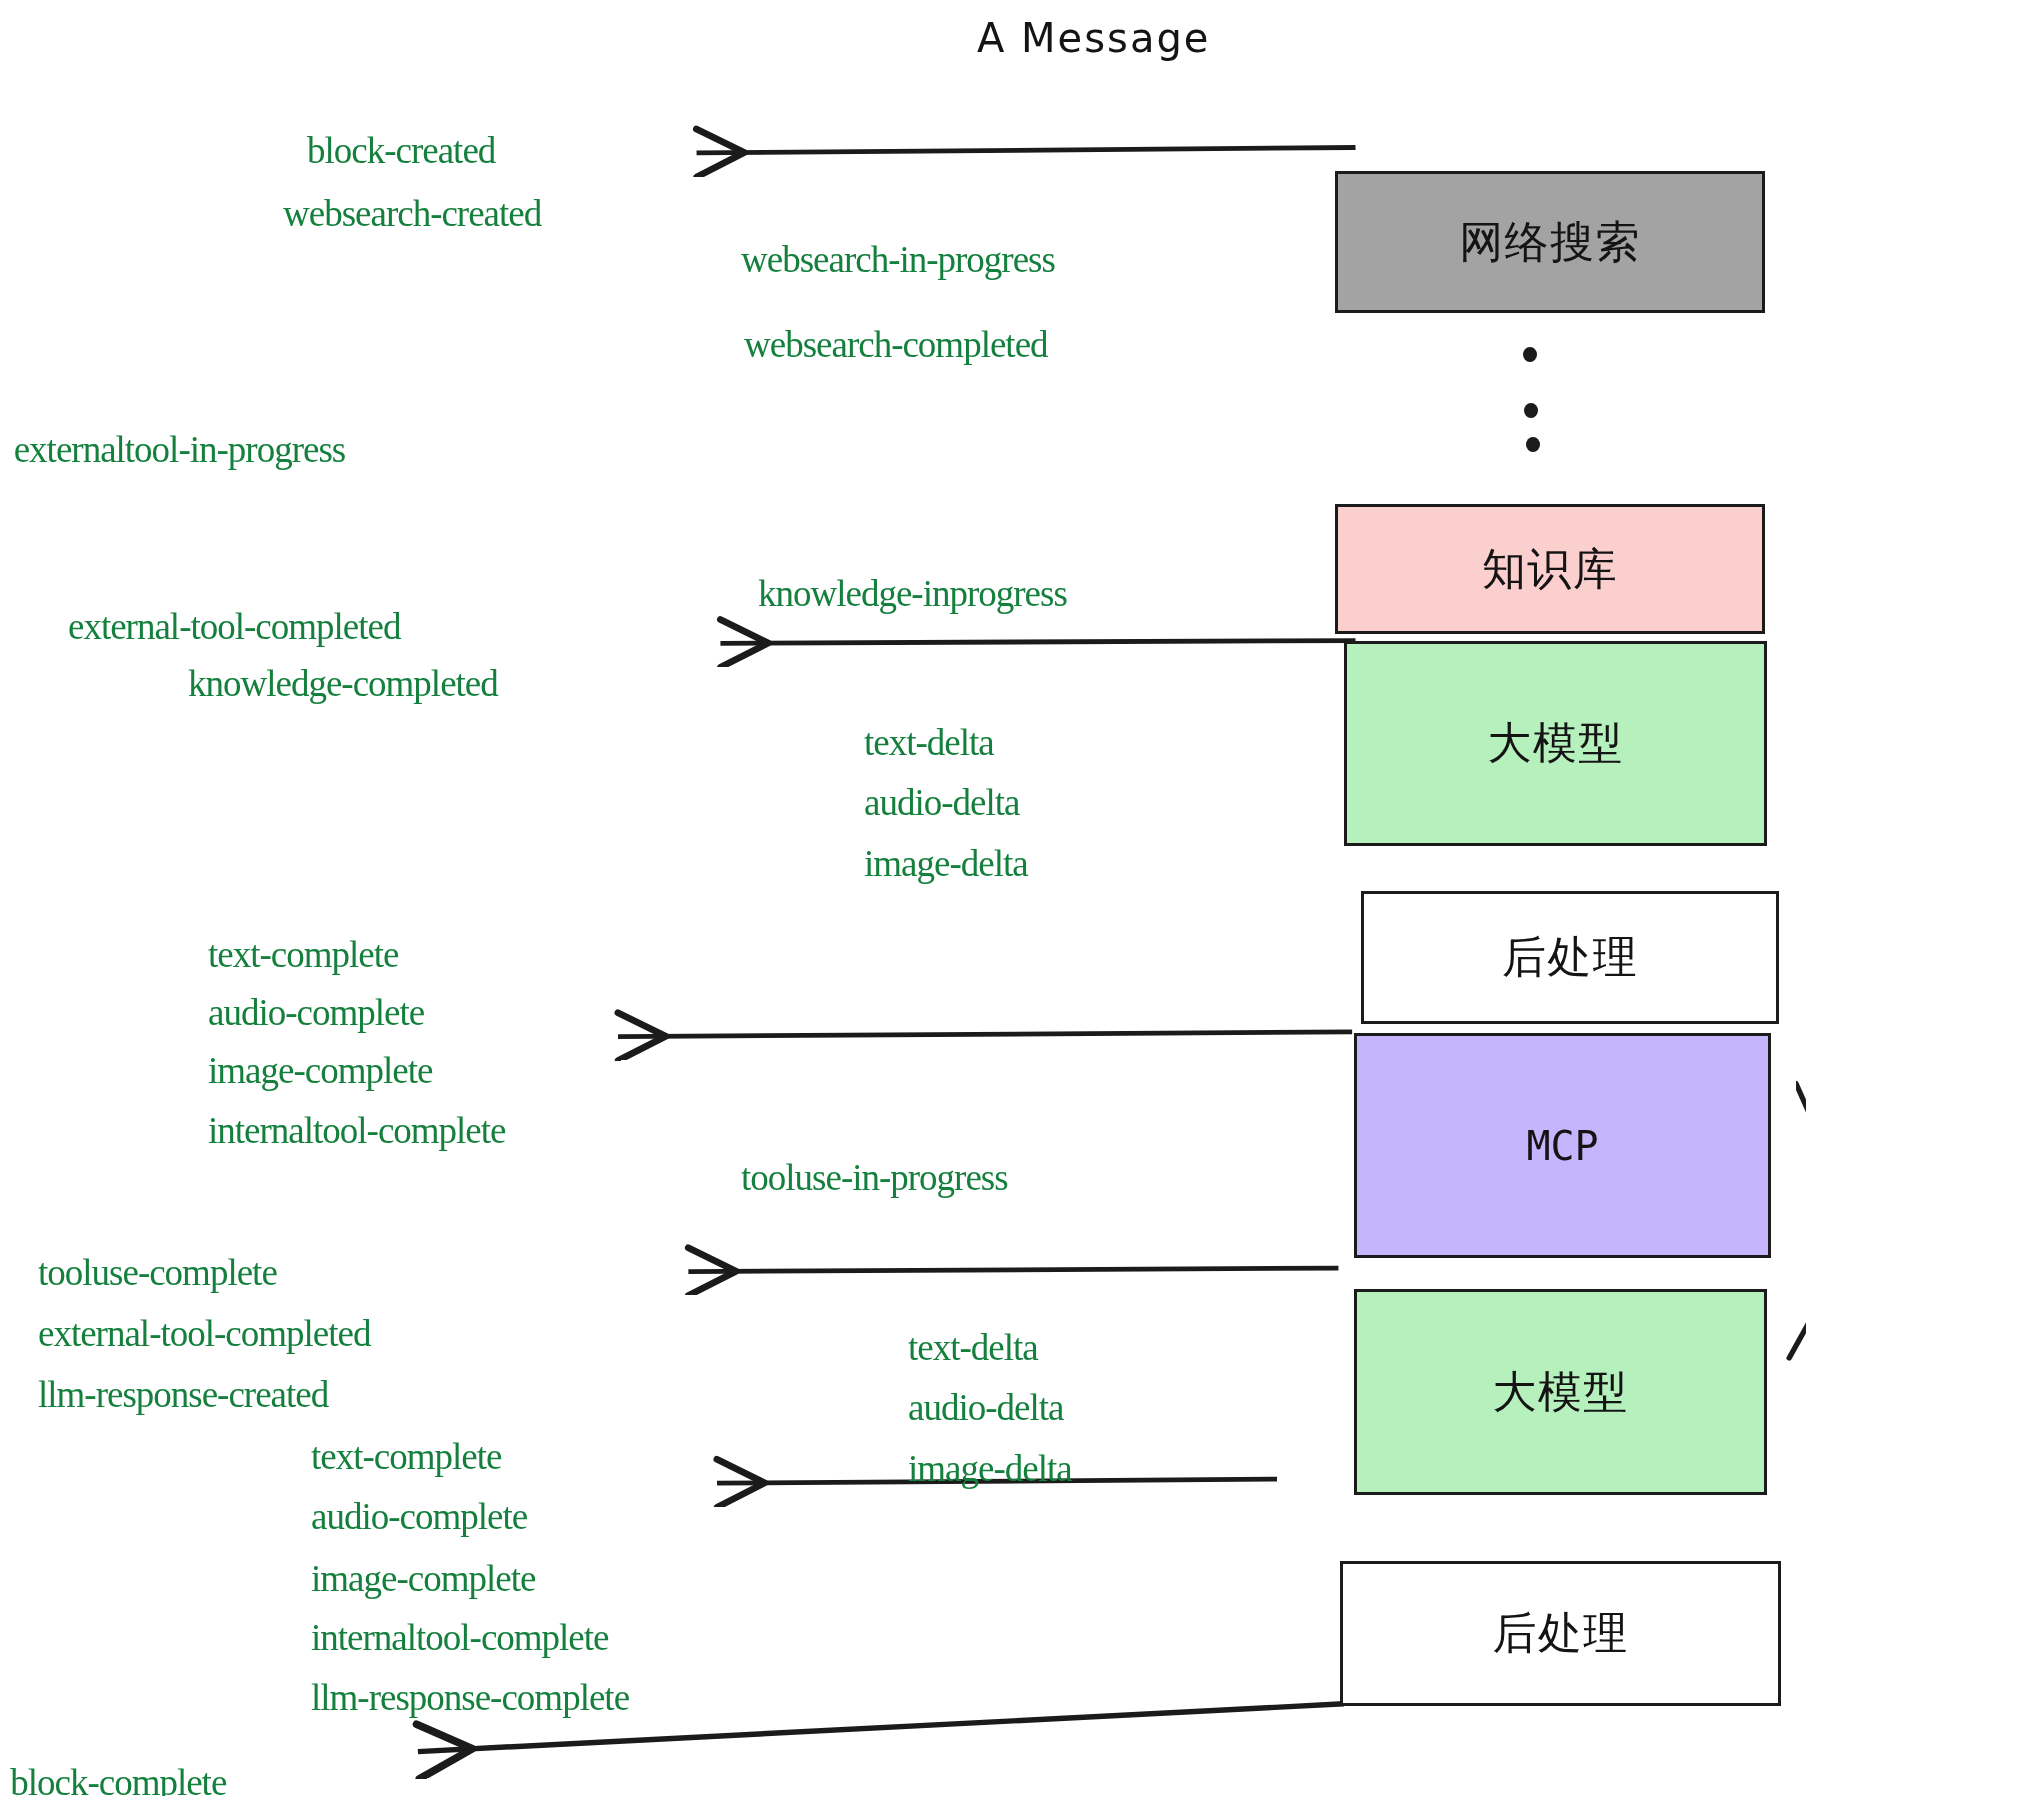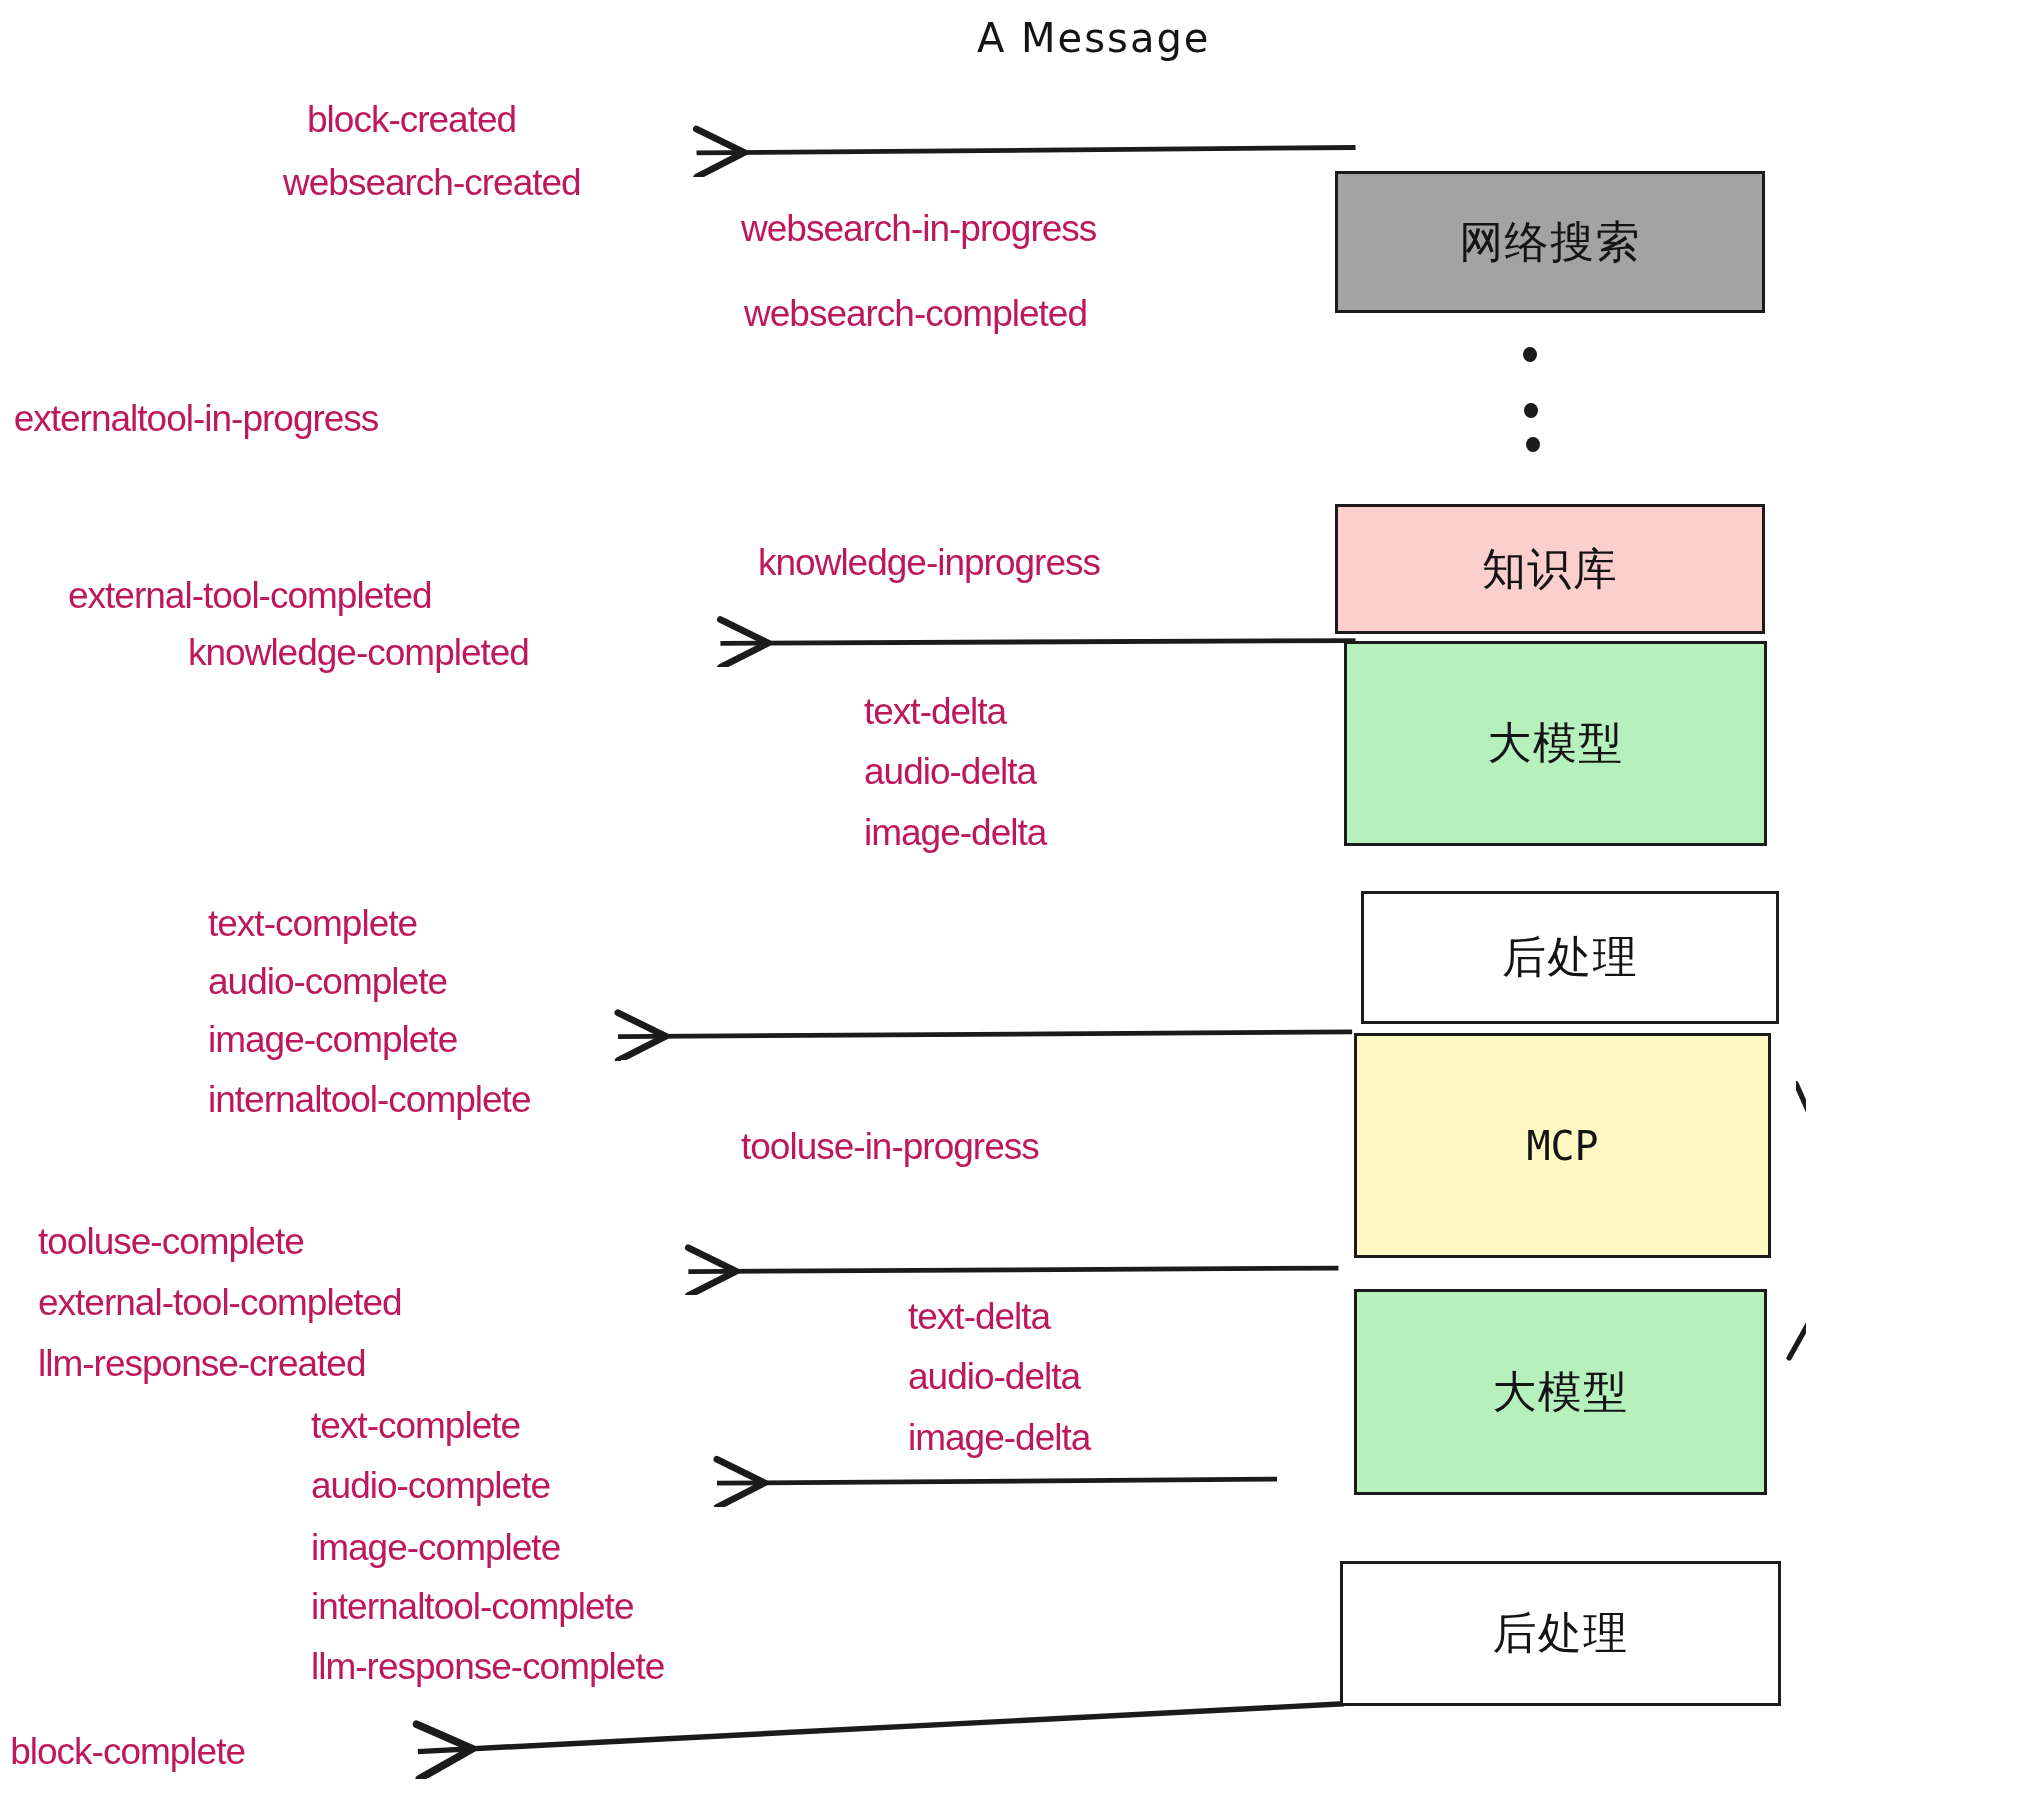--- a/index.html
+++ b/index.html
@@ -11,26 +11,27 @@
     position: relative;
     width: 1806px;
     height: 1796px;
     background: #ffffff;
     overflow: hidden;
     font-family: "DejaVu Sans Mono", "Liberation Mono", monospace;
     color: #141414;
   }
   .evt {
     position: absolute;
-    font-family: Liberation Sans, sans-serif;
+    font-family: Liberation Serif, serif;
     font-size: 37px;
     letter-spacing: -1px;
     white-space: nowrap;
     line-height: 1;
-    color: #be185d;
+    color: #15803d;
+    margin-top: 31px;
   }
   .title {
     position: absolute;
     font-family: "DejaVu Sans", "Liberation Sans", sans-serif;
     font-size: 40px;
     letter-spacing: 2px;
     white-space: nowrap;
     color: #141414;
   }
   .node {
@@ -119,21 +120,21 @@
   </div>
 
   <div class="node" style="left:1344px; top:641px; width:423px; height:205px; background:#b6f0bd;">
     <span>大模型</span>
   </div>
 
   <div class="node" style="left:1361px; top:891px; width:418px; height:133px; background:#ffffff;">
     <span>后处理</span>
   </div>
 
-  <div class="node mcp-label" style="left:1354px; top:1033px; width:417px; height:225px; background:#fef9c3;">
+  <div class="node mcp-label" style="left:1354px; top:1033px; width:417px; height:225px; background:#c4b5fd;">
     <span>MCP</span>
   </div>
 
   <div class="node" style="left:1354px; top:1289px; width:413px; height:206px; background:#b6f0bd;">
     <span>大模型</span>
   </div>
 
   <div class="node" style="left:1340px; top:1561px; width:441px; height:145px; background:#ffffff;">
     <span>后处理</span>
   </div>

